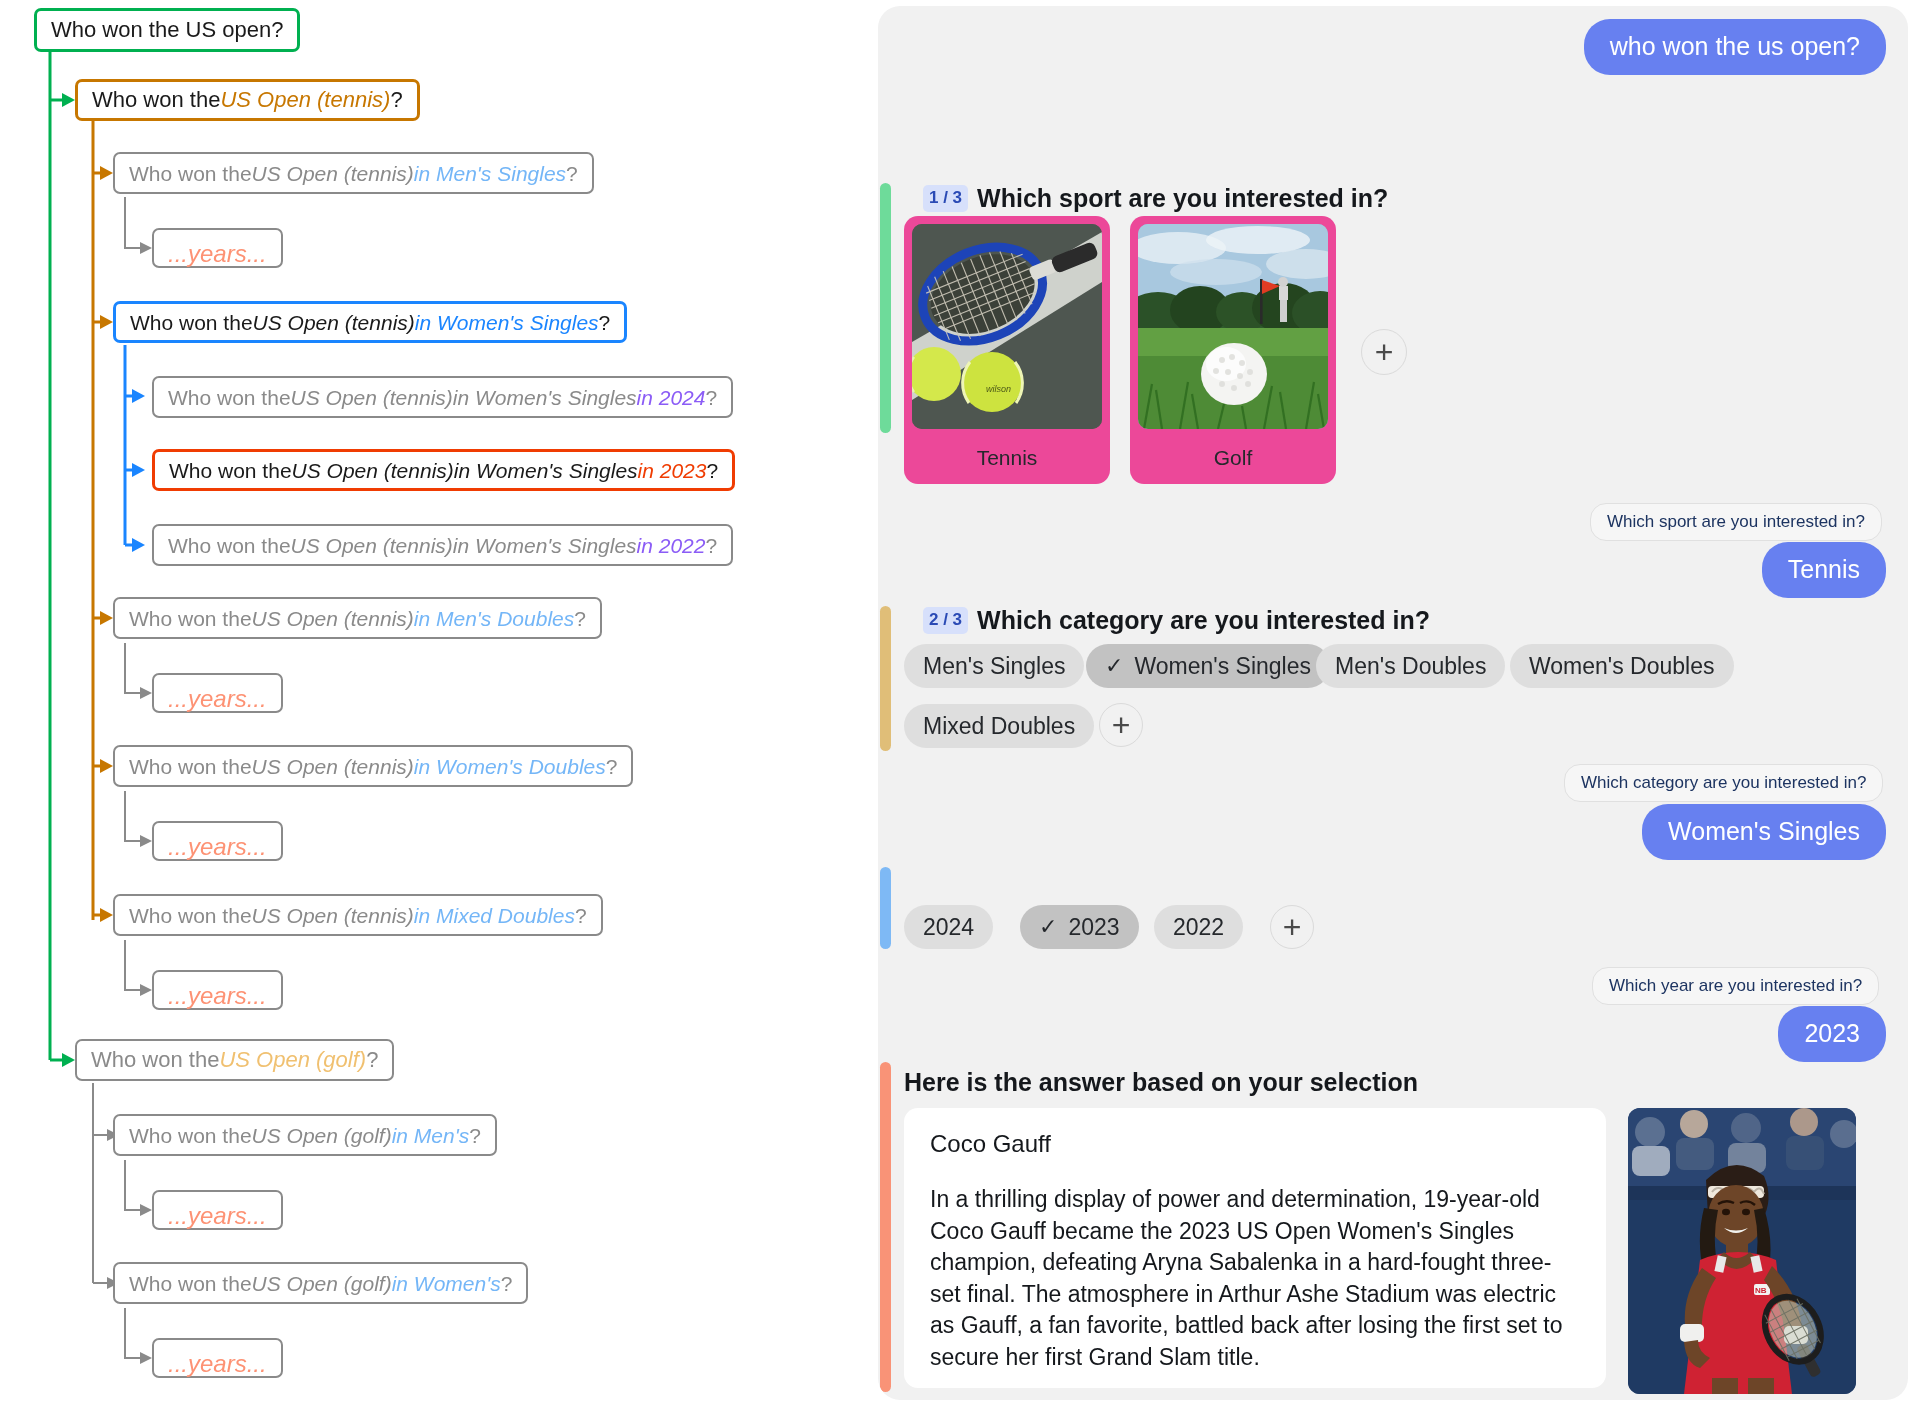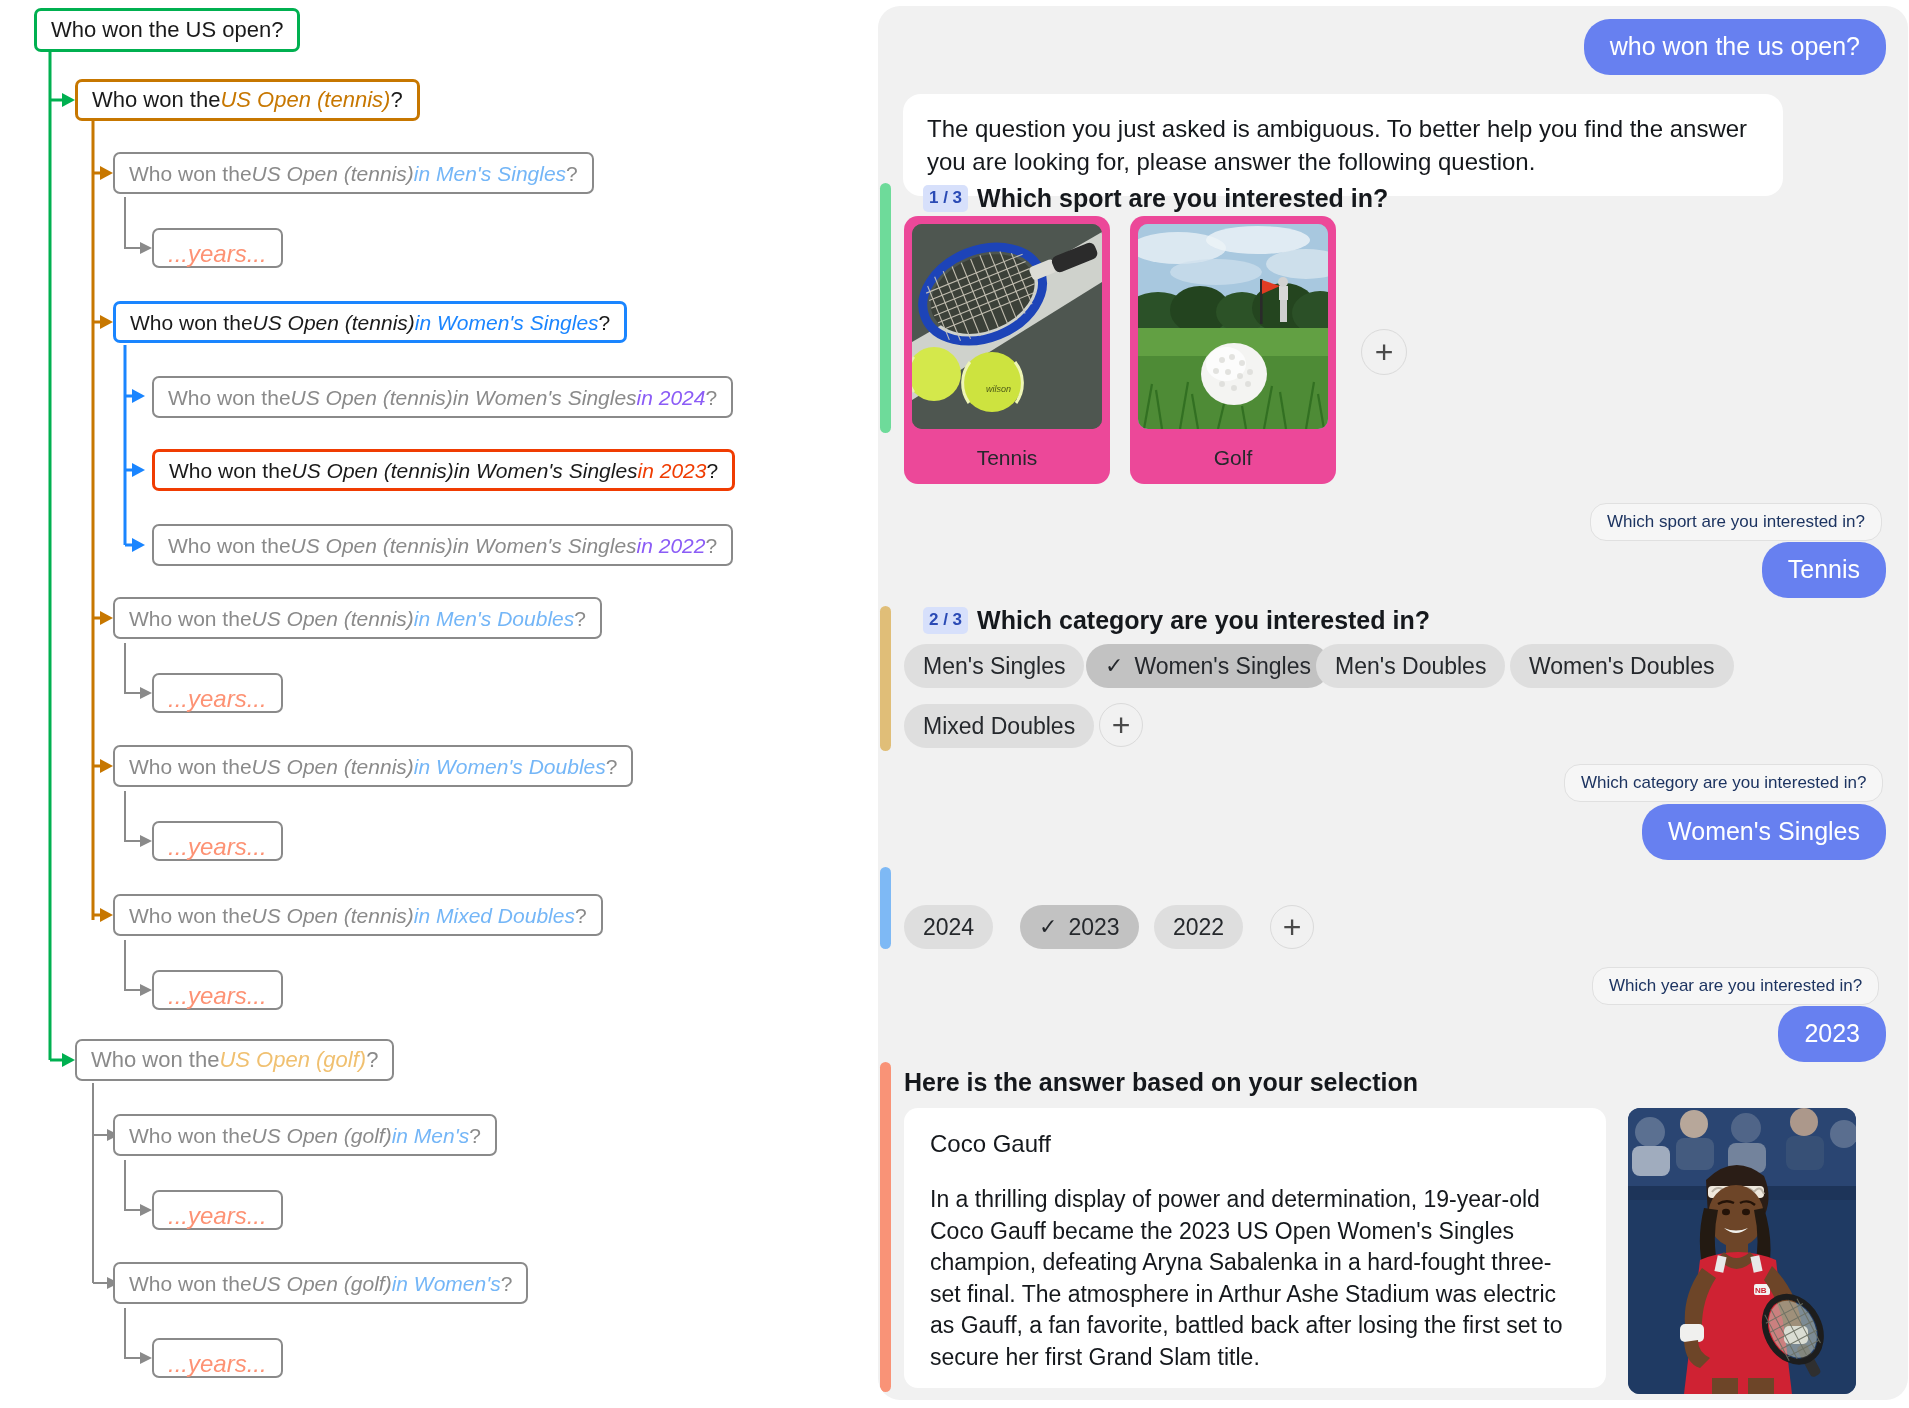--- a/index.html
+++ b/index.html
@@ -299,23 +299,20 @@
       <span class="yr">...years...</span>
     </div>
   </div>
 
   <div class="chat-pane">
 
     <div class="bubble-user" style="right:22px; top:13px;">
       <span>who won the us open?</span>
     </div>
 
-    <div class="bubble-bot" style="left:25px; top:88px; width:880px;">
-      <span>The question you just asked is ambiguous. To better help you find the answer you are looking for, please answer the following question.</span>
-    </div>
 
     <div class="accent" style="left:2px; top:177px; height:250px; background:#6edb9a;"></div>
 
     <div class="qtitle" style="left:26px; top:178px;">
       <span class="qnum">1 / 3</span><span class="lbl">Which sport are you interested in?</span>
     </div>
 
     <div class="imgcard" style="left:26px; top:210px;">
       <div class="ph">
         <svg width="190" height="205" viewBox="0 0 190 205">

